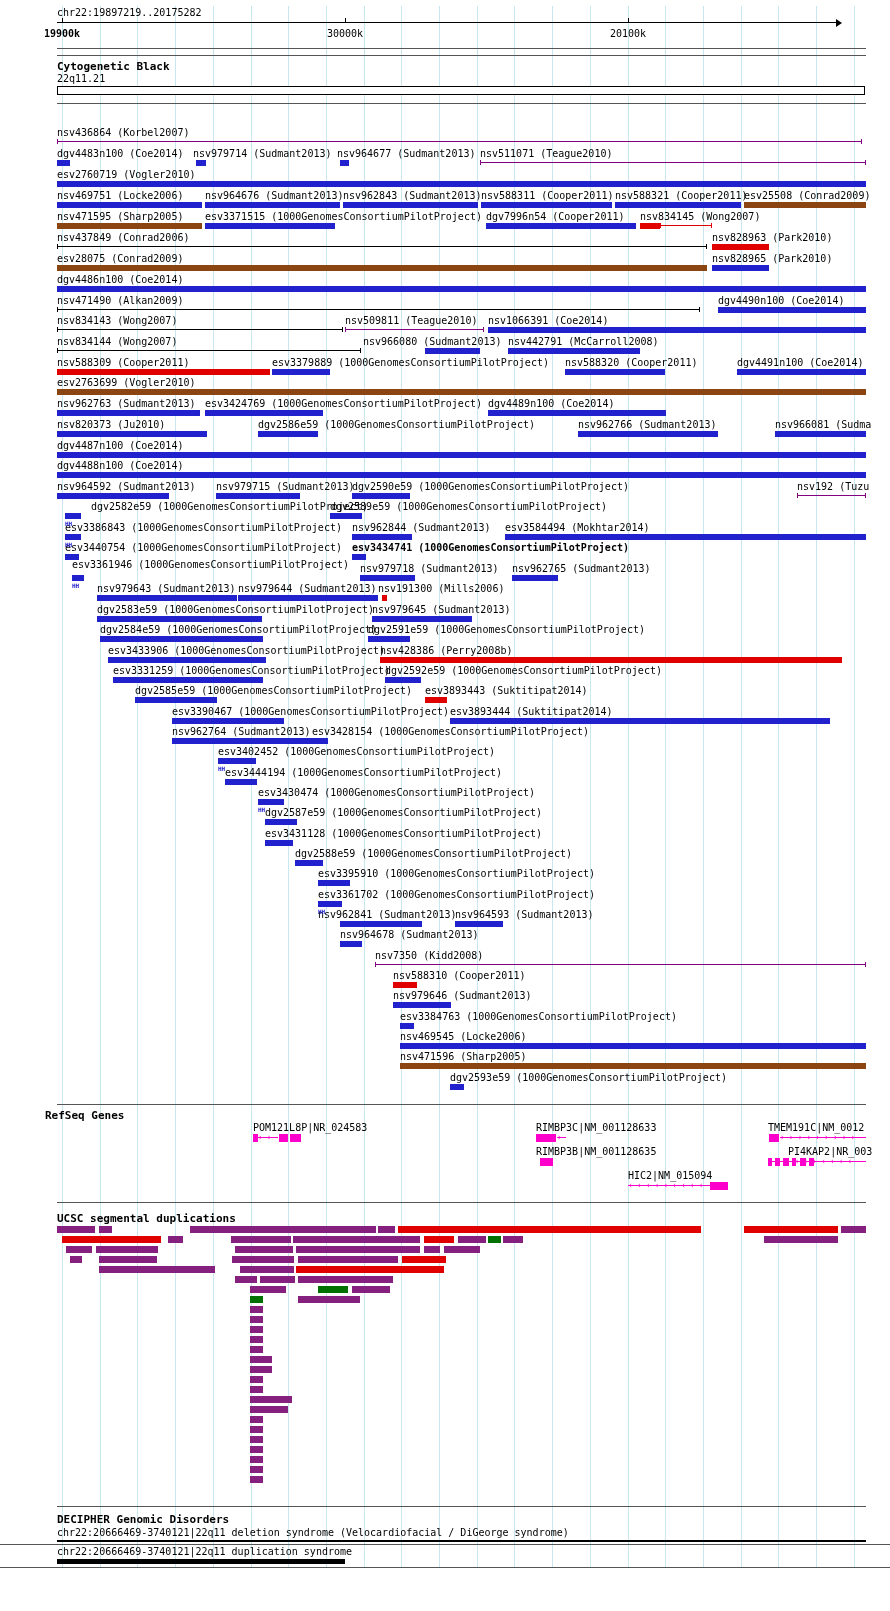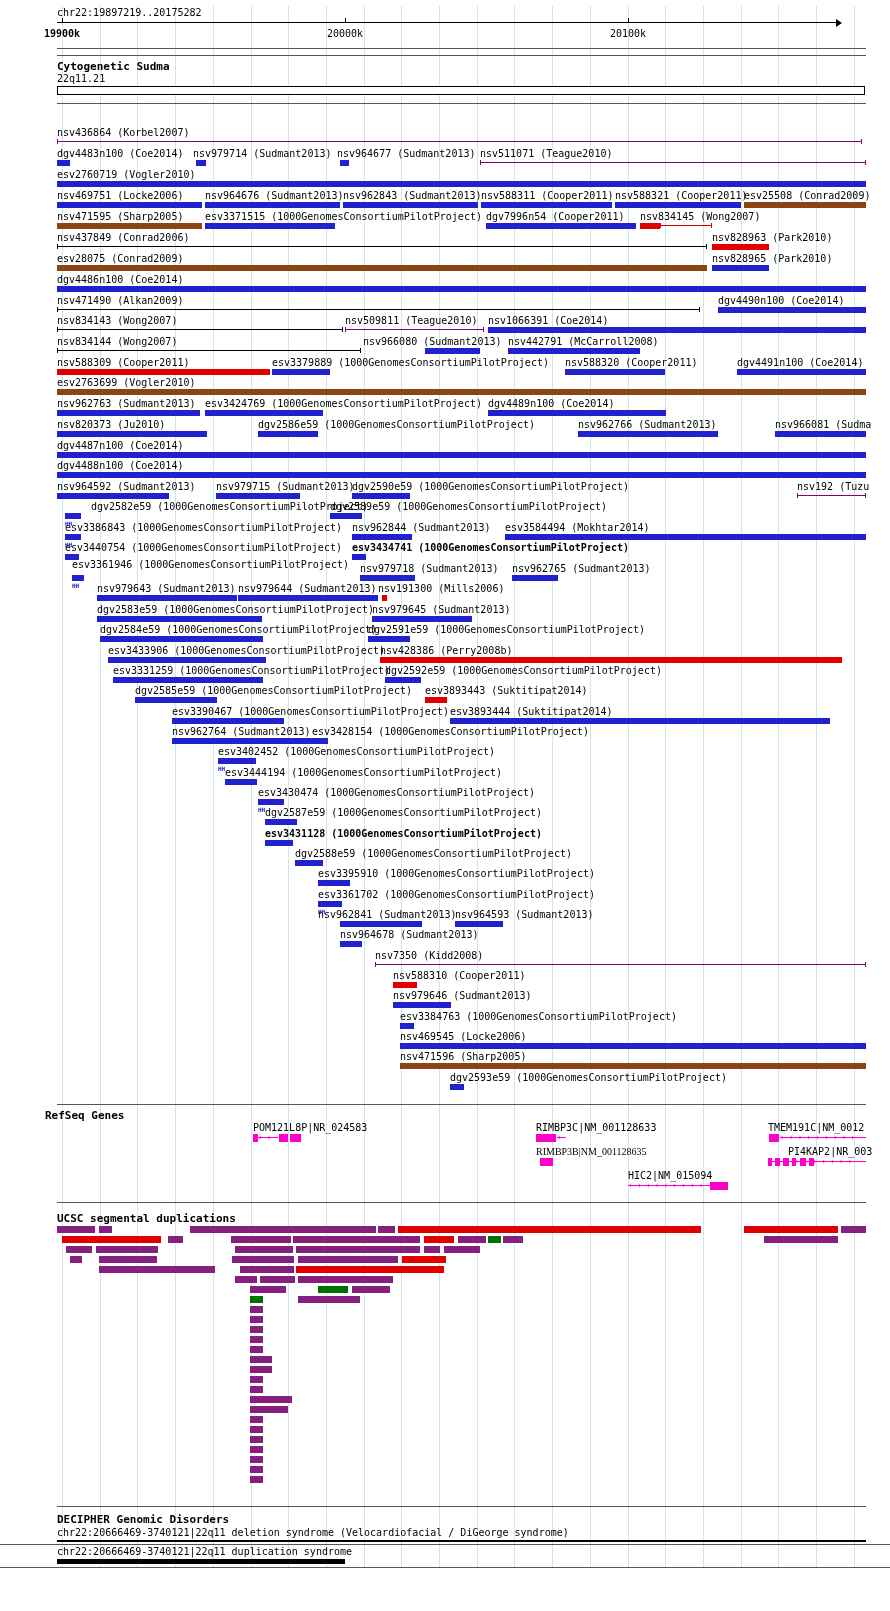--- a/index.html
+++ b/index.html
@@ -13,37 +13,37 @@
   .grid{background:repeating-linear-gradient(90deg,#c9e7f1 0px,#c9e7f1 1px,transparent 1px,transparent 37.7px)}
 </style>
 </head>
 <body>
 
 <div id="canvas">
   <div class="it grid" style="left:62px;top:6px;width:804px;height:1561px"></div>
 
   <div class="it t" style="left:57px;top:8px">chr22:19897219..20175282</div>
 
-  <div class="it t b" style="left:57px;top:61px">Cytogenetic Sudma</div>
+  <div class="it t b" style="left:57px;top:61px">Cytogenetic Black</div>
   <div class="it t" style="left:57px;top:74px">22q11.21</div>
 
 
   <div class="it t b" style="left:45px;top:1110px">RefSeq Genes</div>
 
   <div class="it t b" style="left:57px;top:1213px">UCSC segmental duplications</div>
 
   <div class="it t b" style="left:57px;top:1514px">DECIPHER Genomic Disorders</div>
   <div class="it t" style="left:57px;top:1528px">chr22:20666469-3740121|22q11 deletion syndrome (Velocardiofacial / DiGeorge syndrome)</div>
   <div class="it t" style="left:57px;top:1547px">chr22:20666469-3740121|22q11 duplication syndrome</div>
 <div class="it" style="left: 57px; top: 22px; width: 779px; height: 1px; background: rgb(0, 0, 0);"></div>
     <div class="it" style="left: 836px; top: 19px; width: 0px; height: 0px; border-top: 4px solid transparent; border-bottom: 4px solid transparent; border-left: 6px solid rgb(0, 0, 0);"></div>
     <div class="it" style="left: 62px; top: 18px; width: 1px; height: 4px; background: rgb(0, 0, 0);"></div>
     <div class="it t" style="left: 44px; top: 29px; font-weight: bold;">19900k</div>
     <div class="it" style="left: 345px; top: 18px; width: 1px; height: 4px; background: rgb(0, 0, 0);"></div>
-    <div class="it t" style="left: 327px; top: 29px;">20000k</div>
+    <div class="it t" style="left: 327px; top: 29px;">30000k</div>
     <div class="it" style="left: 628px; top: 18px; width: 1px; height: 4px; background: rgb(0, 0, 0);"></div>
     <div class="it t" style="left: 610px; top: 29px;">20100k</div>
     <div class="it" style="left: 57px; top: 86px; width: 808px; height: 9px; background: rgb(255, 255, 255); border: 1px solid rgb(0, 0, 0);"></div>
     <div class="it t" style="left: 57px; top: 128px;">nsv436864 (Korbel2007)</div>
     <div class="it" style="left: 57px; top: 139px; width: 805px; height: 5px; border-left: 1px solid rgb(128, 0, 128); border-right: 1px solid rgb(128, 0, 128); background: linear-gradient(transparent 2px, rgb(128, 0, 128) 2px, rgb(128, 0, 128) 3px, transparent 3px);"></div>
     <div class="it t" style="left: 57px; top: 149px;">dgv4483n100 (Coe2014)</div>
     <div class="it" style="left: 57px; top: 160px; width: 13px; height: 6px; background: rgb(33, 33, 206);"></div>
     <div class="it t" style="left: 193px; top: 149px;">nsv979714 (Sudmant2013)</div>
     <div class="it" style="left: 196px; top: 160px; width: 10px; height: 6px; background: rgb(33, 33, 206);"></div>
     <div class="it t" style="left: 337px; top: 149px;">nsv964677 (Sudmant2013)</div>
@@ -190,21 +190,21 @@
     <div class="it t" style="left: 312px; top: 727px;">esv3428154 (1000GenomesConsortiumPilotProject)</div>
     <div class="it" style="left: 312px; top: 738px; width: 16px; height: 6px; background: rgb(33, 33, 206);"></div>
     <div class="it t" style="left: 218px; top: 747px;">esv3402452 (1000GenomesConsortiumPilotProject)</div>
     <div class="it" style="left: 218px; top: 758px; width: 38px; height: 6px; background: rgb(33, 33, 206);"></div>
     <div class="it t" style="left: 225px; top: 768px;">esv3444194 (1000GenomesConsortiumPilotProject)</div>
     <div class="it" style="left: 225px; top: 779px; width: 32px; height: 6px; background: rgb(33, 33, 206);"></div>
     <div class="it t" style="left: 258px; top: 788px;">esv3430474 (1000GenomesConsortiumPilotProject)</div>
     <div class="it" style="left: 258px; top: 799px; width: 26px; height: 6px; background: rgb(33, 33, 206);"></div>
     <div class="it t" style="left: 265px; top: 808px;">dgv2587e59 (1000GenomesConsortiumPilotProject)</div>
     <div class="it" style="left: 265px; top: 819px; width: 32px; height: 6px; background: rgb(33, 33, 206);"></div>
-    <div class="it t" style="left: 265px; top: 829px; font-weight: bold;">esv3431128 (1000GenomesConsortiumPilotProject)</div>
+    <div class="it t" style="left: 265px; top: 829px;">esv3431128 (1000GenomesConsortiumPilotProject)</div>
     <div class="it" style="left: 265px; top: 840px; width: 28px; height: 6px; background: rgb(33, 33, 206);"></div>
     <div class="it t" style="left: 295px; top: 849px; text-align: center;">dgv2588e59 (1000GenomesConsortiumPilotProject)</div>
     <div class="it" style="left: 295px; top: 860px; width: 28px; height: 6px; background: rgb(33, 33, 206);"></div>
     <div class="it t" style="left: 318px; top: 869px;">esv3395910 (1000GenomesConsortiumPilotProject)</div>
     <div class="it" style="left: 318px; top: 880px; width: 32px; height: 6px; background: rgb(33, 33, 206);"></div>
     <div class="it t" style="left: 318px; top: 890px;">esv3361702 (1000GenomesConsortiumPilotProject)</div>
     <div class="it" style="left: 318px; top: 901px; width: 24px; height: 6px; background: rgb(33, 33, 206);"></div>
     <div class="it t" style="left: 318px; top: 910px;">nsv962841 (Sudmant2013)</div>
     <div class="it" style="left: 340px; top: 921px; width: 82px; height: 6px; background: rgb(33, 33, 206);"></div>
     <div class="it t" style="left: 455px; top: 910px;">nsv964593 (Sudmant2013)</div>
@@ -235,21 +235,21 @@
     <div class="it ar" style="left: 258px; top: 1134px; width: 20px; height: 8px; color: rgb(255, 0, 204); background: linear-gradient(transparent 3px, rgb(255, 0, 204) 3px, rgb(255, 0, 204) 4px, transparent 4px);">››</div>
     <div class="it" style="left: 253px; top: 1134px; width: 5px; height: 8px; background: rgb(255, 0, 204);"></div>
     <div class="it" style="left: 279px; top: 1134px; width: 9px; height: 8px; background: rgb(255, 0, 204);"></div>
     <div class="it" style="left: 290px; top: 1134px; width: 11px; height: 8px; background: rgb(255, 0, 204);"></div>
     <div class="it t" style="left: 536px; top: 1123px; color: rgb(0, 0, 0);">RIMBP3C|NM_001128633</div>
     <div class="it ar" style="left: 557px; top: 1134px; width: 9px; height: 8px; color: rgb(255, 0, 204); background: linear-gradient(transparent 3px, rgb(255, 0, 204) 3px, rgb(255, 0, 204) 4px, transparent 4px);">›</div>
     <div class="it" style="left: 536px; top: 1134px; width: 20px; height: 8px; background: rgb(255, 0, 204);"></div>
     <div class="it t" style="left: 768px; top: 1123px; color: rgb(0, 0, 0);">TMEM191C|NM_0012</div>
     <div class="it ar" style="left: 780px; top: 1134px; width: 86px; height: 8px; color: rgb(255, 0, 204); background: linear-gradient(transparent 3px, rgb(255, 0, 204) 3px, rgb(255, 0, 204) 4px, transparent 4px);">›››››››››</div>
     <div class="it" style="left: 769px; top: 1134px; width: 10px; height: 8px; background: rgb(255, 0, 204);"></div>
-    <div class="it t" style="left: 536px; top: 1147px; color: rgb(0, 0, 0); font-family: Liberation Serif, serif;">RIMBP3B|NM_001128635</div>
+    <div class="it t" style="left: 536px; top: 1147px; color: rgb(0, 0, 0);">RIMBP3B|NM_001128635</div>
     <div class="it" style="left: 540px; top: 1158px; width: 13px; height: 8px; background: rgb(255, 0, 204);"></div>
     <div class="it t" style="left: 788px; top: 1147px; color: rgb(0, 0, 0);">PI4KAP2|NR_003</div>
     <div class="it ar" style="left: 768px; top: 1158px; width: 98px; height: 8px; color: rgb(255, 0, 204); background: linear-gradient(transparent 3px, rgb(255, 0, 204) 3px, rgb(255, 0, 204) 4px, transparent 4px);">‹‹‹‹‹‹‹‹‹‹</div>
     <div class="it" style="left: 768px; top: 1158px; width: 4px; height: 8px; background: rgb(255, 0, 204);"></div>
     <div class="it" style="left: 775px; top: 1158px; width: 5px; height: 8px; background: rgb(255, 0, 204);"></div>
     <div class="it" style="left: 783px; top: 1158px; width: 6px; height: 8px; background: rgb(255, 0, 204);"></div>
     <div class="it" style="left: 792px; top: 1158px; width: 4px; height: 8px; background: rgb(255, 0, 204);"></div>
     <div class="it" style="left: 800px; top: 1158px; width: 6px; height: 8px; background: rgb(255, 0, 204);"></div>
     <div class="it" style="left: 809px; top: 1158px; width: 5px; height: 8px; background: rgb(255, 0, 204);"></div>
     <div class="it t" style="left: 628px; top: 1171px; color: rgb(0, 0, 0);">HIC2|NM_015094</div>

